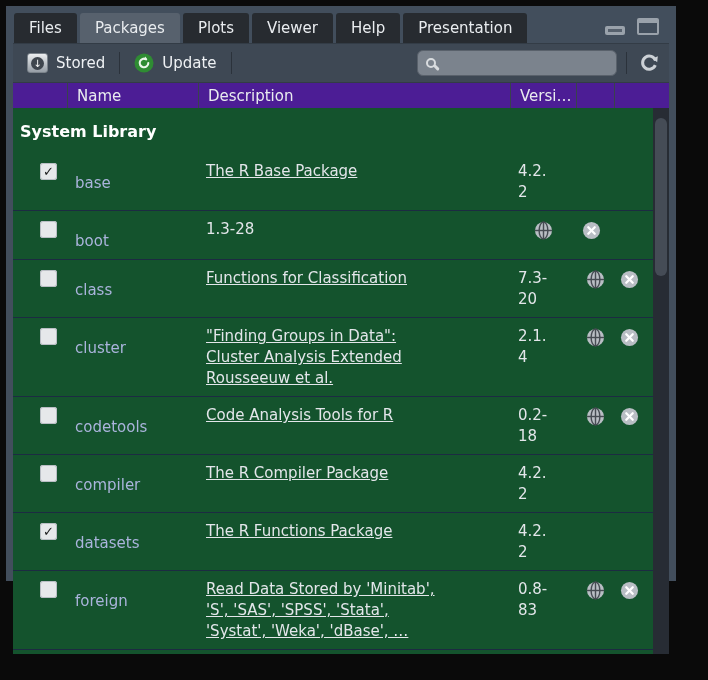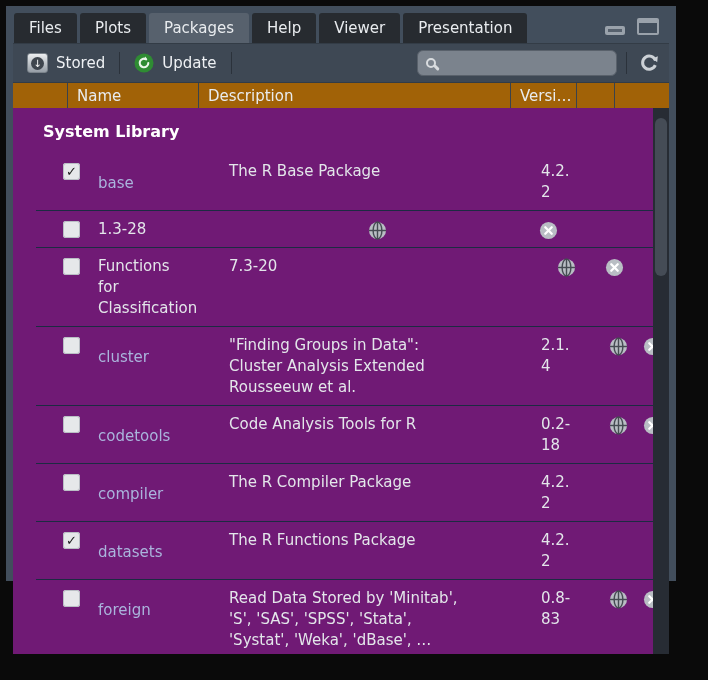--- a/index.html
+++ b/index.html
@@ -36,62 +36,62 @@
                border:1px solid #59616b; border-radius:6px; display:flex; align-items:center;
                padding:0 8px; gap:8px; }
   .mag { width:10px; height:10px; border:2.5px solid #d9dcdf; border-radius:50%; position:relative; flex:none; }
   .mag:after { content:""; position:absolute; width:7px; height:2.5px; background:#d9dcdf;
                transform:rotate(45deg); right:-6px; bottom:-2px; border-radius:2px; }
   .searchbox input { background:transparent; border:none; outline:none; width:100%;
                      color:#14161a; font-size:14px; font-family:"DejaVu Sans",sans-serif; }
   .refresh-ic { width:22px; height:22px; margin-left:2px; }
 
   
-  .thead { height:26px; background:#a16207; border-top:1px solid #333c46;
+  .thead { height:26px; background:#4c1d95; border-top:1px solid #333c46;
            display:grid; grid-template-columns:54px 131px 312px 66px 38px 1fr;
            font-size:15px; color:#e9ecef; }
   .hcell { border-left:1px solid #39424d; height:100%; display:flex; align-items:center;
            padding-left:9px; white-space:nowrap; overflow:hidden; }
   .hcell:first-child { border-left:none; }
 
   
-  .content { position:relative; height:546px; background:#701a75; overflow:hidden;padding-left:23px; }
+  .content { position:relative; height:546px; background:#14532d; overflow:hidden; }
   .group-header { color:#ffffff; font-weight:bold; font-size:16px; padding:14px 0 12px 7px; }
   .row { display:grid; grid-template-columns:54px 131px 312px 66px 38px 1fr;
          font-size:15px; line-height:21px; color:#e3e6ea;
          padding:8px 0 7px 0; border-bottom:1px solid #1c2b42; }
   .cell-check { padding-left:27px; }
   .cb { width:17px; height:17px; border-radius:3px; background:#e6e8ea; margin-top:2px;
         display:flex; align-items:center; justify-content:center;
         font-size:13px; color:#1c1c1c; font-weight:bold; cursor:default;
         box-shadow:inset 0 0 0 1px #b9bec4; }
   .cell-name { color:#aab4dc; padding-left:8px; cursor:pointer;margin-top:12px; }
-  .cell-desc { padding-left:8px; padding-right:66px; }
+  .cell-desc { padding-left:8px; padding-right:66px;text-decoration:underline; }
   .cell-ver  { padding-left:8px; padding-right:26px; overflow-wrap:break-word; }
   .cell-ic   { display:flex; justify-content:center; align-items:flex-start; padding-top:2px; }
   .cell-ic2  { display:flex; align-items:flex-start; padding-top:2px; padding-left:6px; }
   .hidden-ic { visibility:hidden; }
 
   
   .scrollbar { position:absolute; top:0; right:0; width:16px; height:100%; background:#272c34; }
   .thumb { position:absolute; top:10px; left:2px; width:12px; height:158px;
            border-radius:6px; background:#454c56; }
 </style>
 </head>
 <body>
 
 <div class="pane">
 
   <div class="tabbar">
     <div id="tabs-mount" style="display: flex;">
         <div class="tab">Files</div>
+        <div class="tab active">Packages</div>
         <div class="tab">Plots</div>
-        <div class="tab active">Packages</div>
+        <div class="tab">Viewer</div>
         <div class="tab">Help</div>
-        <div class="tab">Viewer</div>
         <div class="tab">Presentation</div>
       </div>
     <div class="win-controls">
       <div class="min-ic"></div>
       <div class="max-ic"></div>
     </div>
   </div>
 
   <div class="toolbar">
     <div class="tbtn">
@@ -157,20 +157,21 @@
           <line x1="6.6" y1="6.6" x2="13.4" y2="13.4"></line>
           <line x1="13.4" y1="6.6" x2="6.6" y2="13.4"></line>
         </g>
       </svg>
     </div>
   </div>
         <div class="row">
     <div class="cell-check">
       <div class="cb"></div>
     </div>
+    <div class="cell-name">boot</div>
     <div class="cell-ver">1.3-28</div>
     <div class="cell-ic">
       <svg width="19" height="19" viewBox="0 0 20 20">
         <circle cx="10" cy="10" r="9" fill="#b9bec4"></circle>
         <g stroke="#464c53" stroke-width="1.5" fill="none">
           <line x1="1" y1="10" x2="19" y2="10"></line>
           <line x1="10" y1="1" x2="10" y2="19"></line>
           <ellipse cx="10" cy="10" rx="4.6" ry="9"></ellipse>
         </g>
       </svg>
@@ -182,20 +183,21 @@
           <line x1="6.6" y1="6.6" x2="13.4" y2="13.4"></line>
           <line x1="13.4" y1="6.6" x2="6.6" y2="13.4"></line>
         </g>
       </svg>
     </div>
   </div>
         <div class="row">
     <div class="cell-check">
       <div class="cb"></div>
     </div>
+    <div class="cell-name">class</div>
     <div class="cell-desc">Functions for Classification</div>
     <div class="cell-ver">7.3-20</div>
     <div class="cell-ic">
       <svg width="19" height="19" viewBox="0 0 20 20">
         <circle cx="10" cy="10" r="9" fill="#b9bec4"></circle>
         <g stroke="#464c53" stroke-width="1.5" fill="none">
           <line x1="1" y1="10" x2="19" y2="10"></line>
           <line x1="10" y1="1" x2="10" y2="19"></line>
           <ellipse cx="10" cy="10" rx="4.6" ry="9"></ellipse>
         </g>

